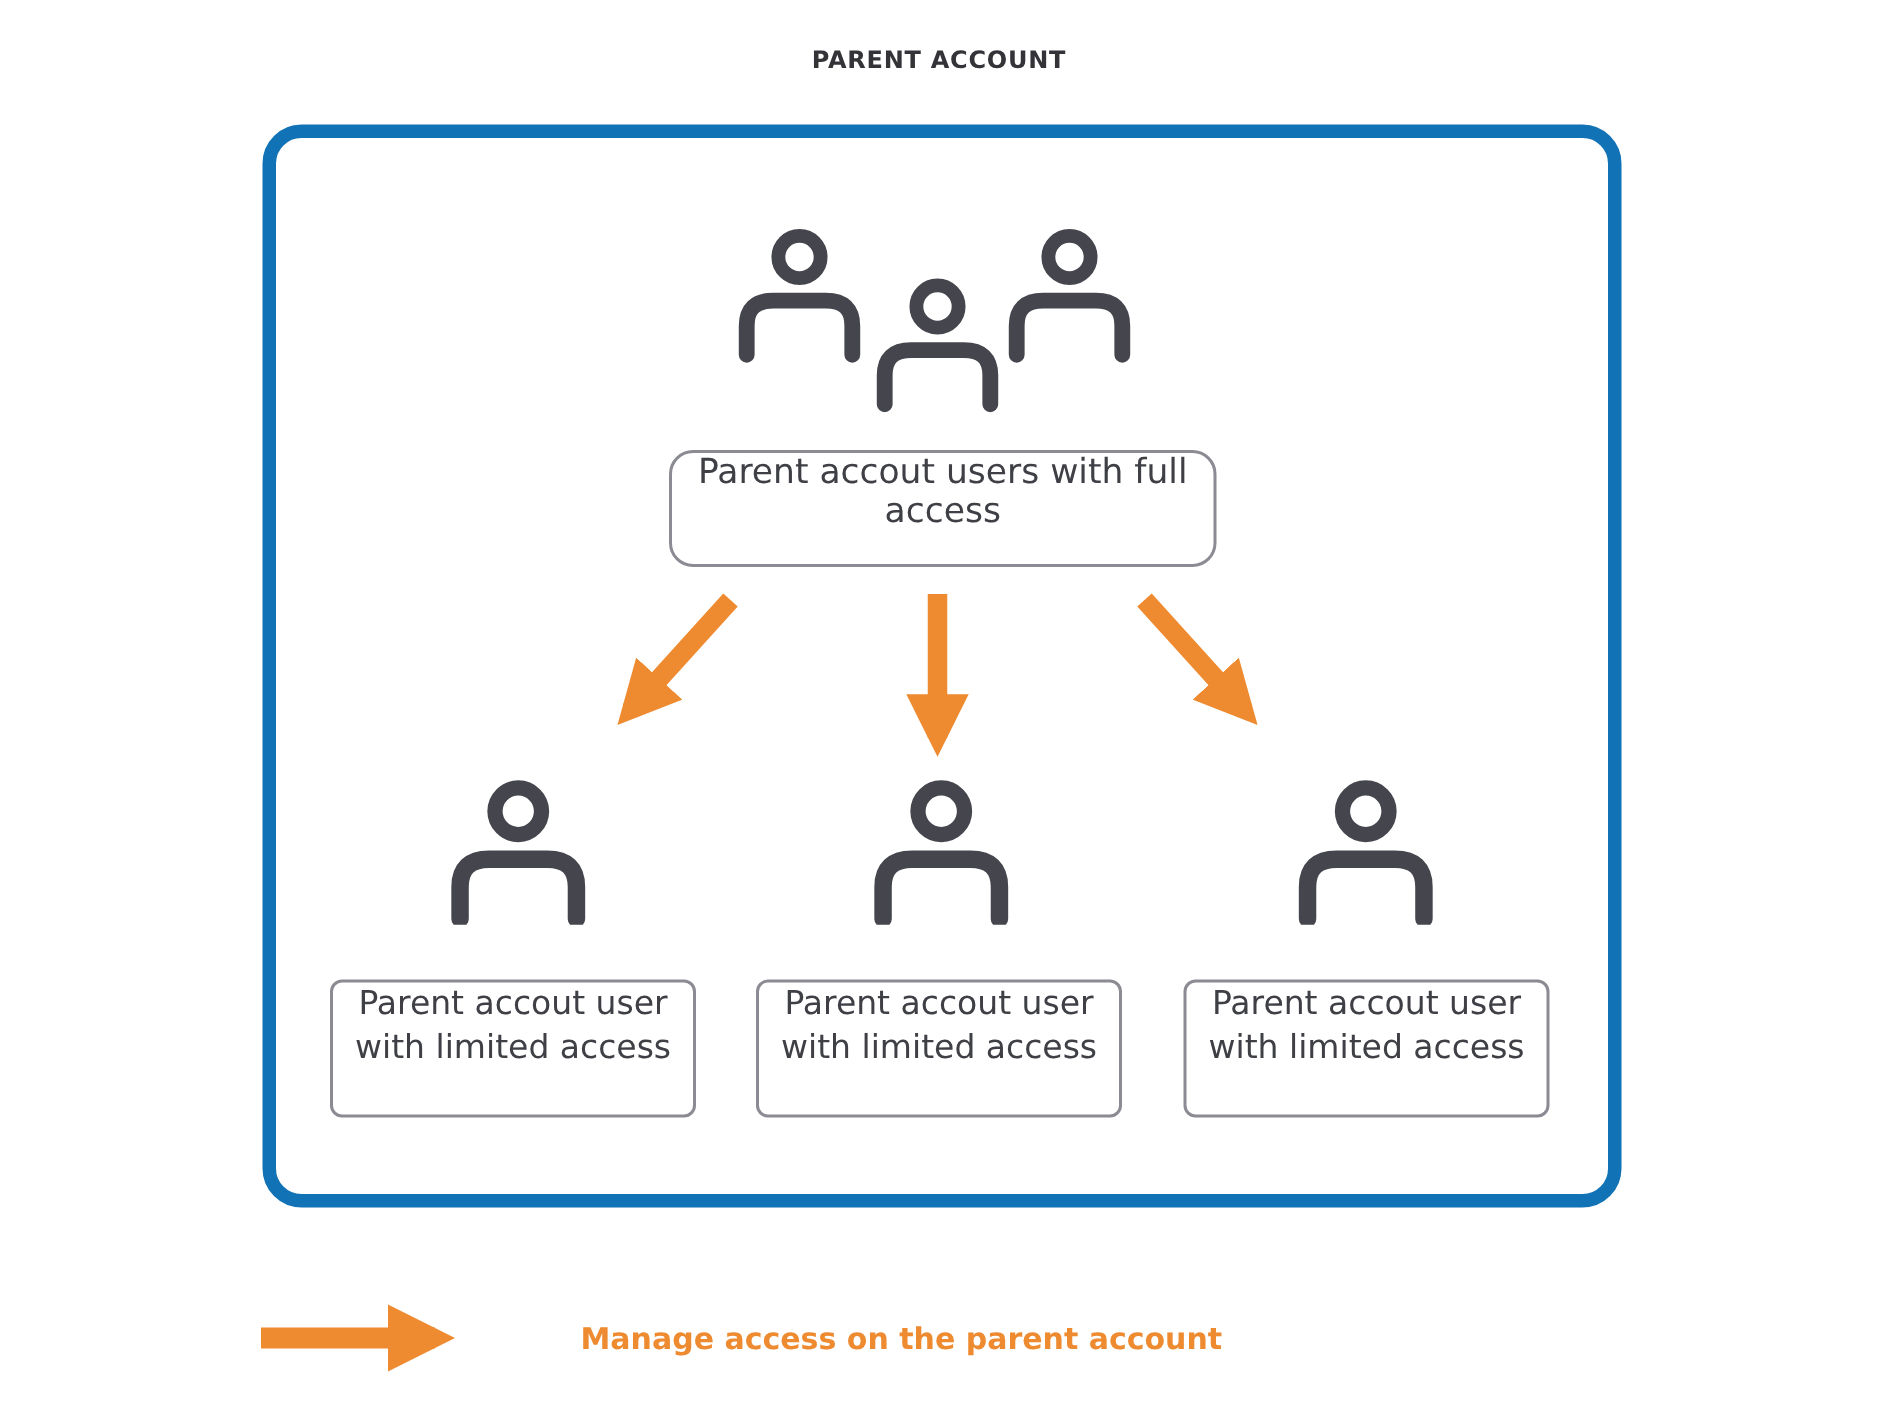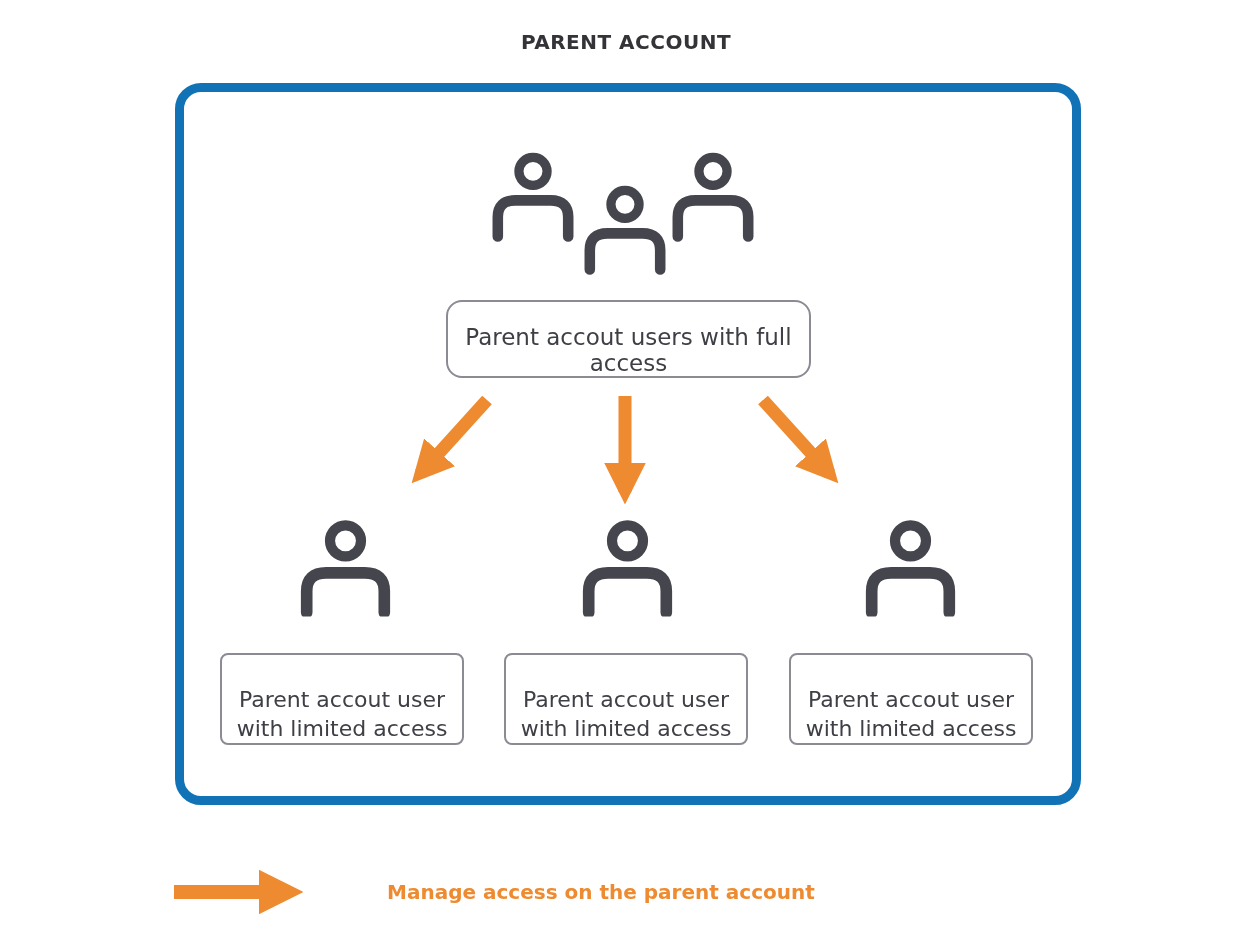--- a/index.html
+++ b/index.html
@@ -14,21 +14,21 @@
     height: 934px;
     background: #ffffff;
     overflow: hidden;
   }
   .title {
     position: absolute;
     top: 30px;
     left: 0;
     width: 1252px;
     text-align: center;
-    font-size: 20px;
+    font-size: 16px;
     font-weight: 700;
     letter-spacing: 0.5px;
     color: #333338;
   }
   .frame {
     position: absolute;
     left: 175px;
     top: 83px;
     width: 906px;
     height: 722px;
@@ -53,21 +53,21 @@
   .person-2 { left: 579px; top: 518px; }
   .person-3 { left: 862px; top: 518px; }
   .node-label {
     position: absolute;
     box-sizing: border-box;
     background: #ffffff;
     border: 2px solid #8b8b93;
     display: flex;
     flex-direction: column;
     align-items: center;
-    justify-content: flex-end;
+    justify-content: flex-start;
     text-align: center;
     color: #3f4046;
   }
   .full-access {
     left: 446px;
     top: 300px;
     width: 365px;
     height: 78px;
     border-radius: 16px;
     font-size: 23px;

